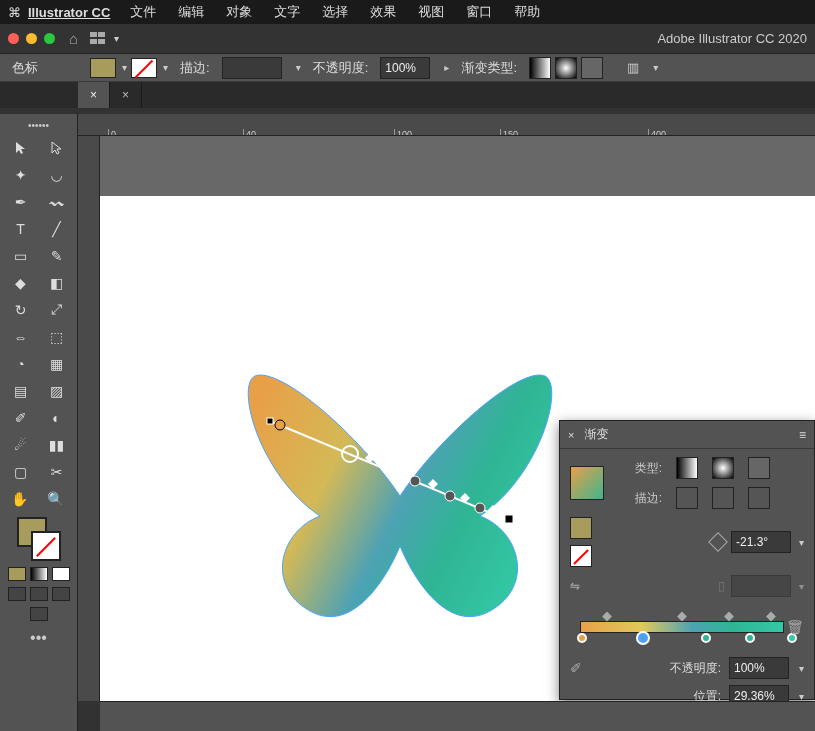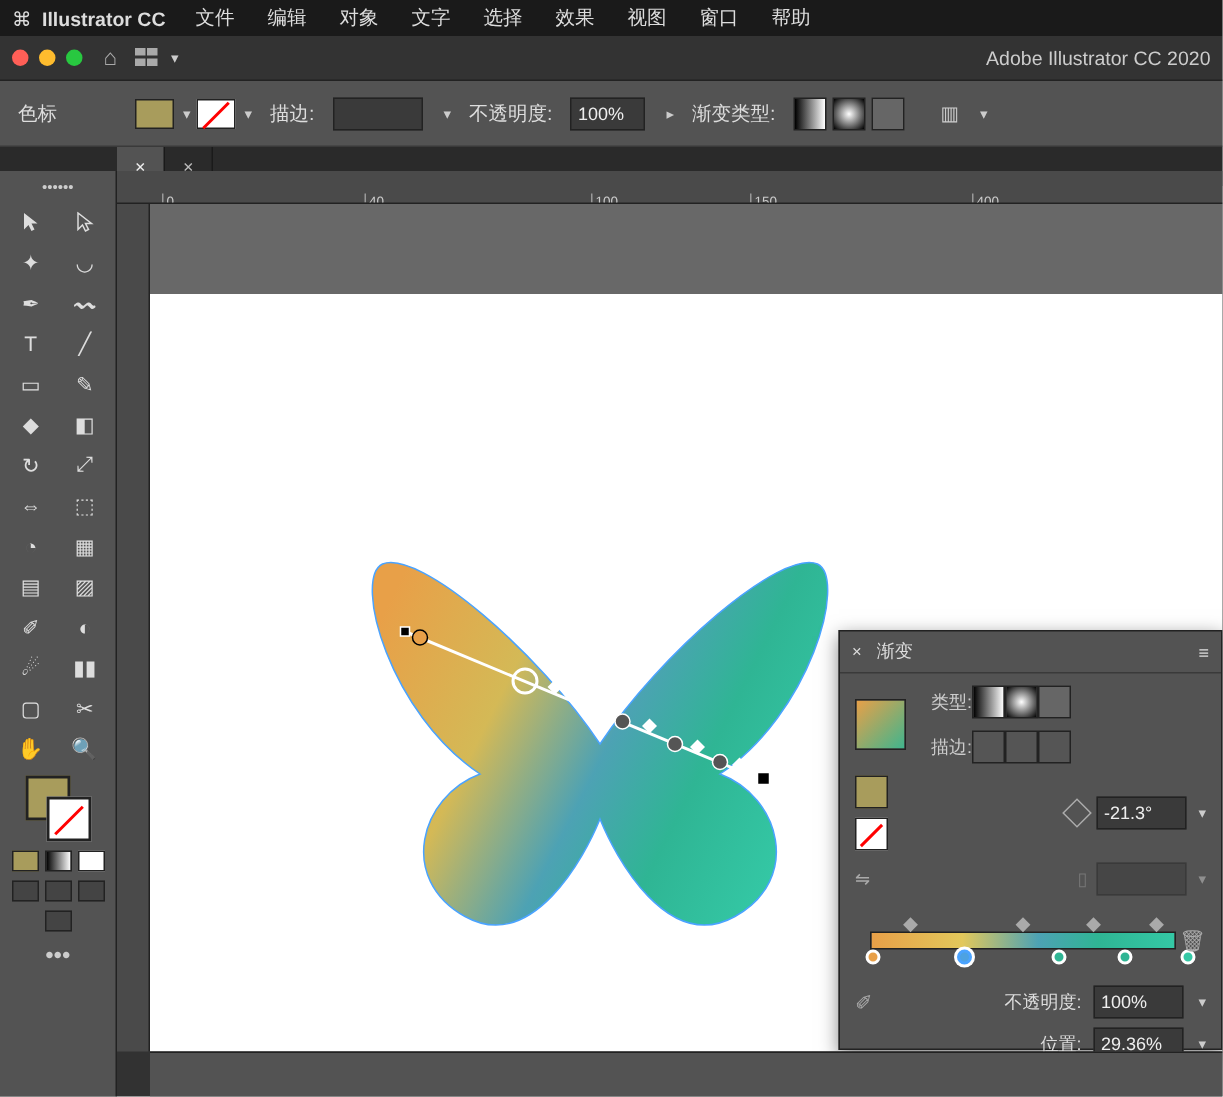--- a/index.html
+++ b/index.html
@@ -1,38 +1,38 @@
 <!DOCTYPE html>
 <html><head>
 <meta charset="utf-8">
 <style>
 * { margin: 0; padding: 0; box-sizing: border-box; font-family: -apple-system, "Helvetica Neue", Arial, sans-serif; }
 body { width: 815px; height: 731px; background: #323232; overflow: hidden; position: relative; }
 
 
 .menubar { height: 24px; background: #1a1a1a; display: flex; align-items: center; padding: 0 8px; gap: 6px; color: #ddd; font-size: 13px; }
 .menubar .apple { width: 14px; }
-.menubar .app-name { font-weight: 600; margin-right: 6px; }
+.menubar .app-name { font-weight: 600; margin-right: 6px; text-decoration: underline; }
 .menubar .menu-item { padding: 2px 8px; cursor: default; }
 
 
 .winbar { height: 30px; background: #333; display: flex; align-items: center; padding: 0 8px; color: #ccc; font-size: 12px; border-bottom: 1px solid #222; }
 .traffic { display: flex; gap: 7px; margin-right: 14px; }
 .dot { width: 11px; height: 11px; border-radius: 50%; }
 .dot.red { background: #ff5f57; }
 .dot.yellow { background: #febc2e; }
 .dot.green { background: #28c840; }
 .home-icon { color: #aaa; font-size: 15px; margin-right: 12px; }
 .layout-icon { width: 18px; height: 14px; display: flex; flex-wrap: wrap; gap: 1px; margin-right: 4px; }
 .layout-icon span { background: #aaa; width: 7px; height: 5px; }
 .winbar .spacer { flex: 1; }
 .version { color: #ccc; font-size: 13px; }
 
 
-.controlbar { height: 44px; background: #535353; display: flex; align-items: center; padding: 0 12px; gap: 12px; color: #ddd; font-size: 13px; border-bottom: 1px solid #3a3a3a; }
+.controlbar { height: 28px; background: #535353; display: flex; align-items: center; padding: 0 12px; gap: 12px; color: #ddd; font-size: 13px; border-bottom: 1px solid #3a3a3a; }
 .swatch { width: 26px; height: 20px; border: 1px solid #222; }
 .swatch.fill { background: #a89c5c; }
 .swatch.none { background: #fff; position: relative; }
 .swatch.none::after { content:""; position:absolute; left:0; right:0; top:50%; border-top:2px solid #f00; transform: rotate(-45deg); }
 .chev { color: #ccc; font-size: 10px; margin-left: 2px; }
 .numfield { width: 50px; height: 22px; background: #3a3a3a; border: 1px solid #222; color: #eee; padding: 0 4px; font-size: 12px; }
 .grad-type { display: flex; gap: 4px; }
 .grad-btn { width: 22px; height: 22px; border: 1px solid #222; background: #555; }
 .grad-btn.linear { background: linear-gradient(to right, #000, #fff); }
 .grad-btn.radial { background: radial-gradient(circle, #fff, #000); }
@@ -66,21 +66,21 @@
 .artboard { position: absolute; left: 0; top: 60px; width: 720px; height: 540px; background: #fff; }
 .butterfly-group { position: absolute; left: 140px; top: 220px; width: 320px; height: 280px; }
 .butterfly-svg { width: 100%; height: 100%; }
 .grad-line { position:absolute; left: 165px; top: 275px; width: 250px; height: 115px; pointer-events: none; }
 
 
 .panel { position: absolute; right: 0; top: 420px; width: 256px; height: 280px; background: #535353; border: 1px solid #222; color: #ddd; font-size: 12px; box-shadow: 0 4px 12px rgba(0,0,0,.5); }
 .panel-titlebar { height: 28px; display: flex; align-items: center; padding: 0 8px; border-bottom: 1px solid #3a3a3a; font-size: 12px; }
 .panel-titlebar .x { margin-right: 10px; font-size: 11px; }
 .panel-body { padding: 8px 10px; display: flex; flex-direction: column; gap: 8px; }
-.panel-row { display: flex; align-items: center; gap: 0; }
+.panel-row { display: flex; align-items: center; gap: 14px; }
 .panel-label { width: 44px; text-align: right; color: #ccc; }
 .panel-swatch-big { width: 34px; height: 34px; background: linear-gradient(135deg, #e8a048, #3fb58e); border: 1px solid #222; }
 .panel-swatch-small { width: 22px; height: 22px; background:#a89c5c; border:1px solid #222; }
 .panel-swatch-none { width: 22px; height: 22px; background:#fff; border:1px solid #222; position:relative; margin-top:4px; }
 .panel-swatch-none::after { content:""; position:absolute; left:0; right:0; top:50%; border-top:2px solid #f00; transform: rotate(-45deg); }
 .angle-row { display:flex; align-items:center; gap:6px; justify-content:flex-end; }
 .angle-icon { width:14px; height:14px; border:1px solid #aaa; transform: rotate(45deg); }
 .num-input { width: 60px; height: 22px; background:#3a3a3a; border:1px solid #222; color:#eee; padding:0 4px; font-size:12px; display:flex; align-items:center; }
 .grad-slider { position: relative; height: 34px; margin-top: 6px; }
 .grad-track { position:absolute; left:10px; right:20px; top:10px; height:12px; background: linear-gradient(to right, #e8a048 0%, #e2c85b 30%, #4da2b4 55%, #2fb594 75%, #34c8a5 100%); border:1px solid #222; }

